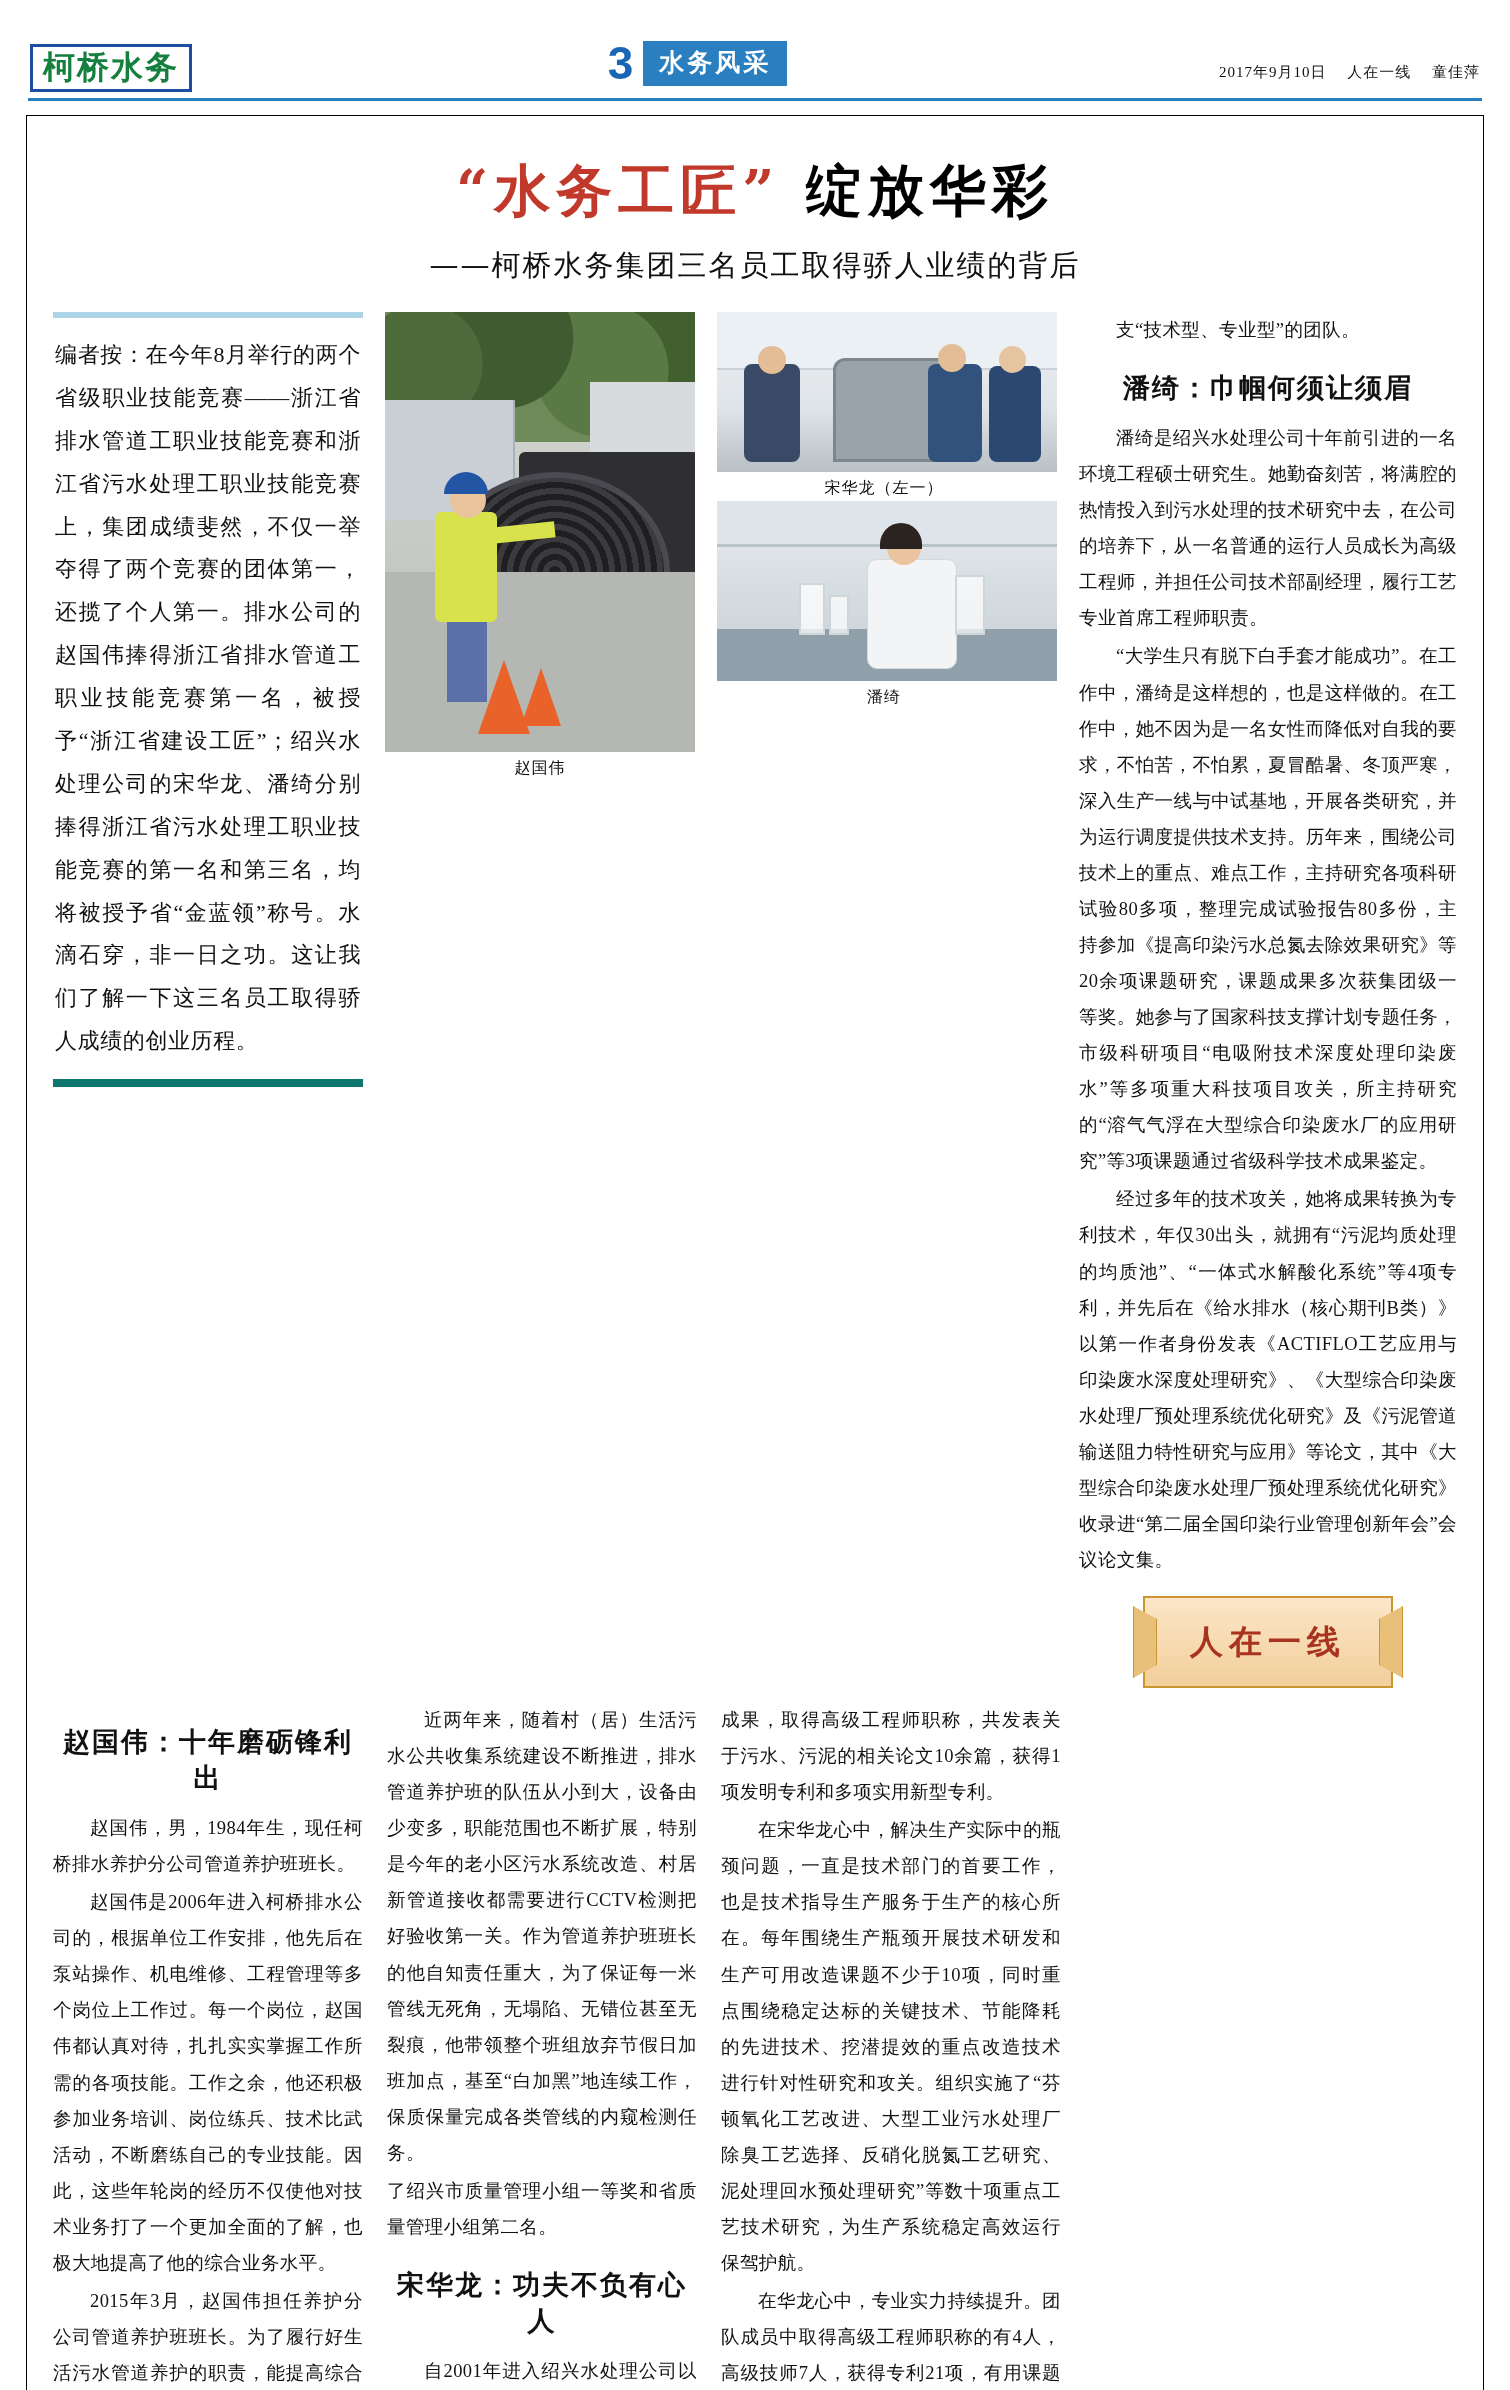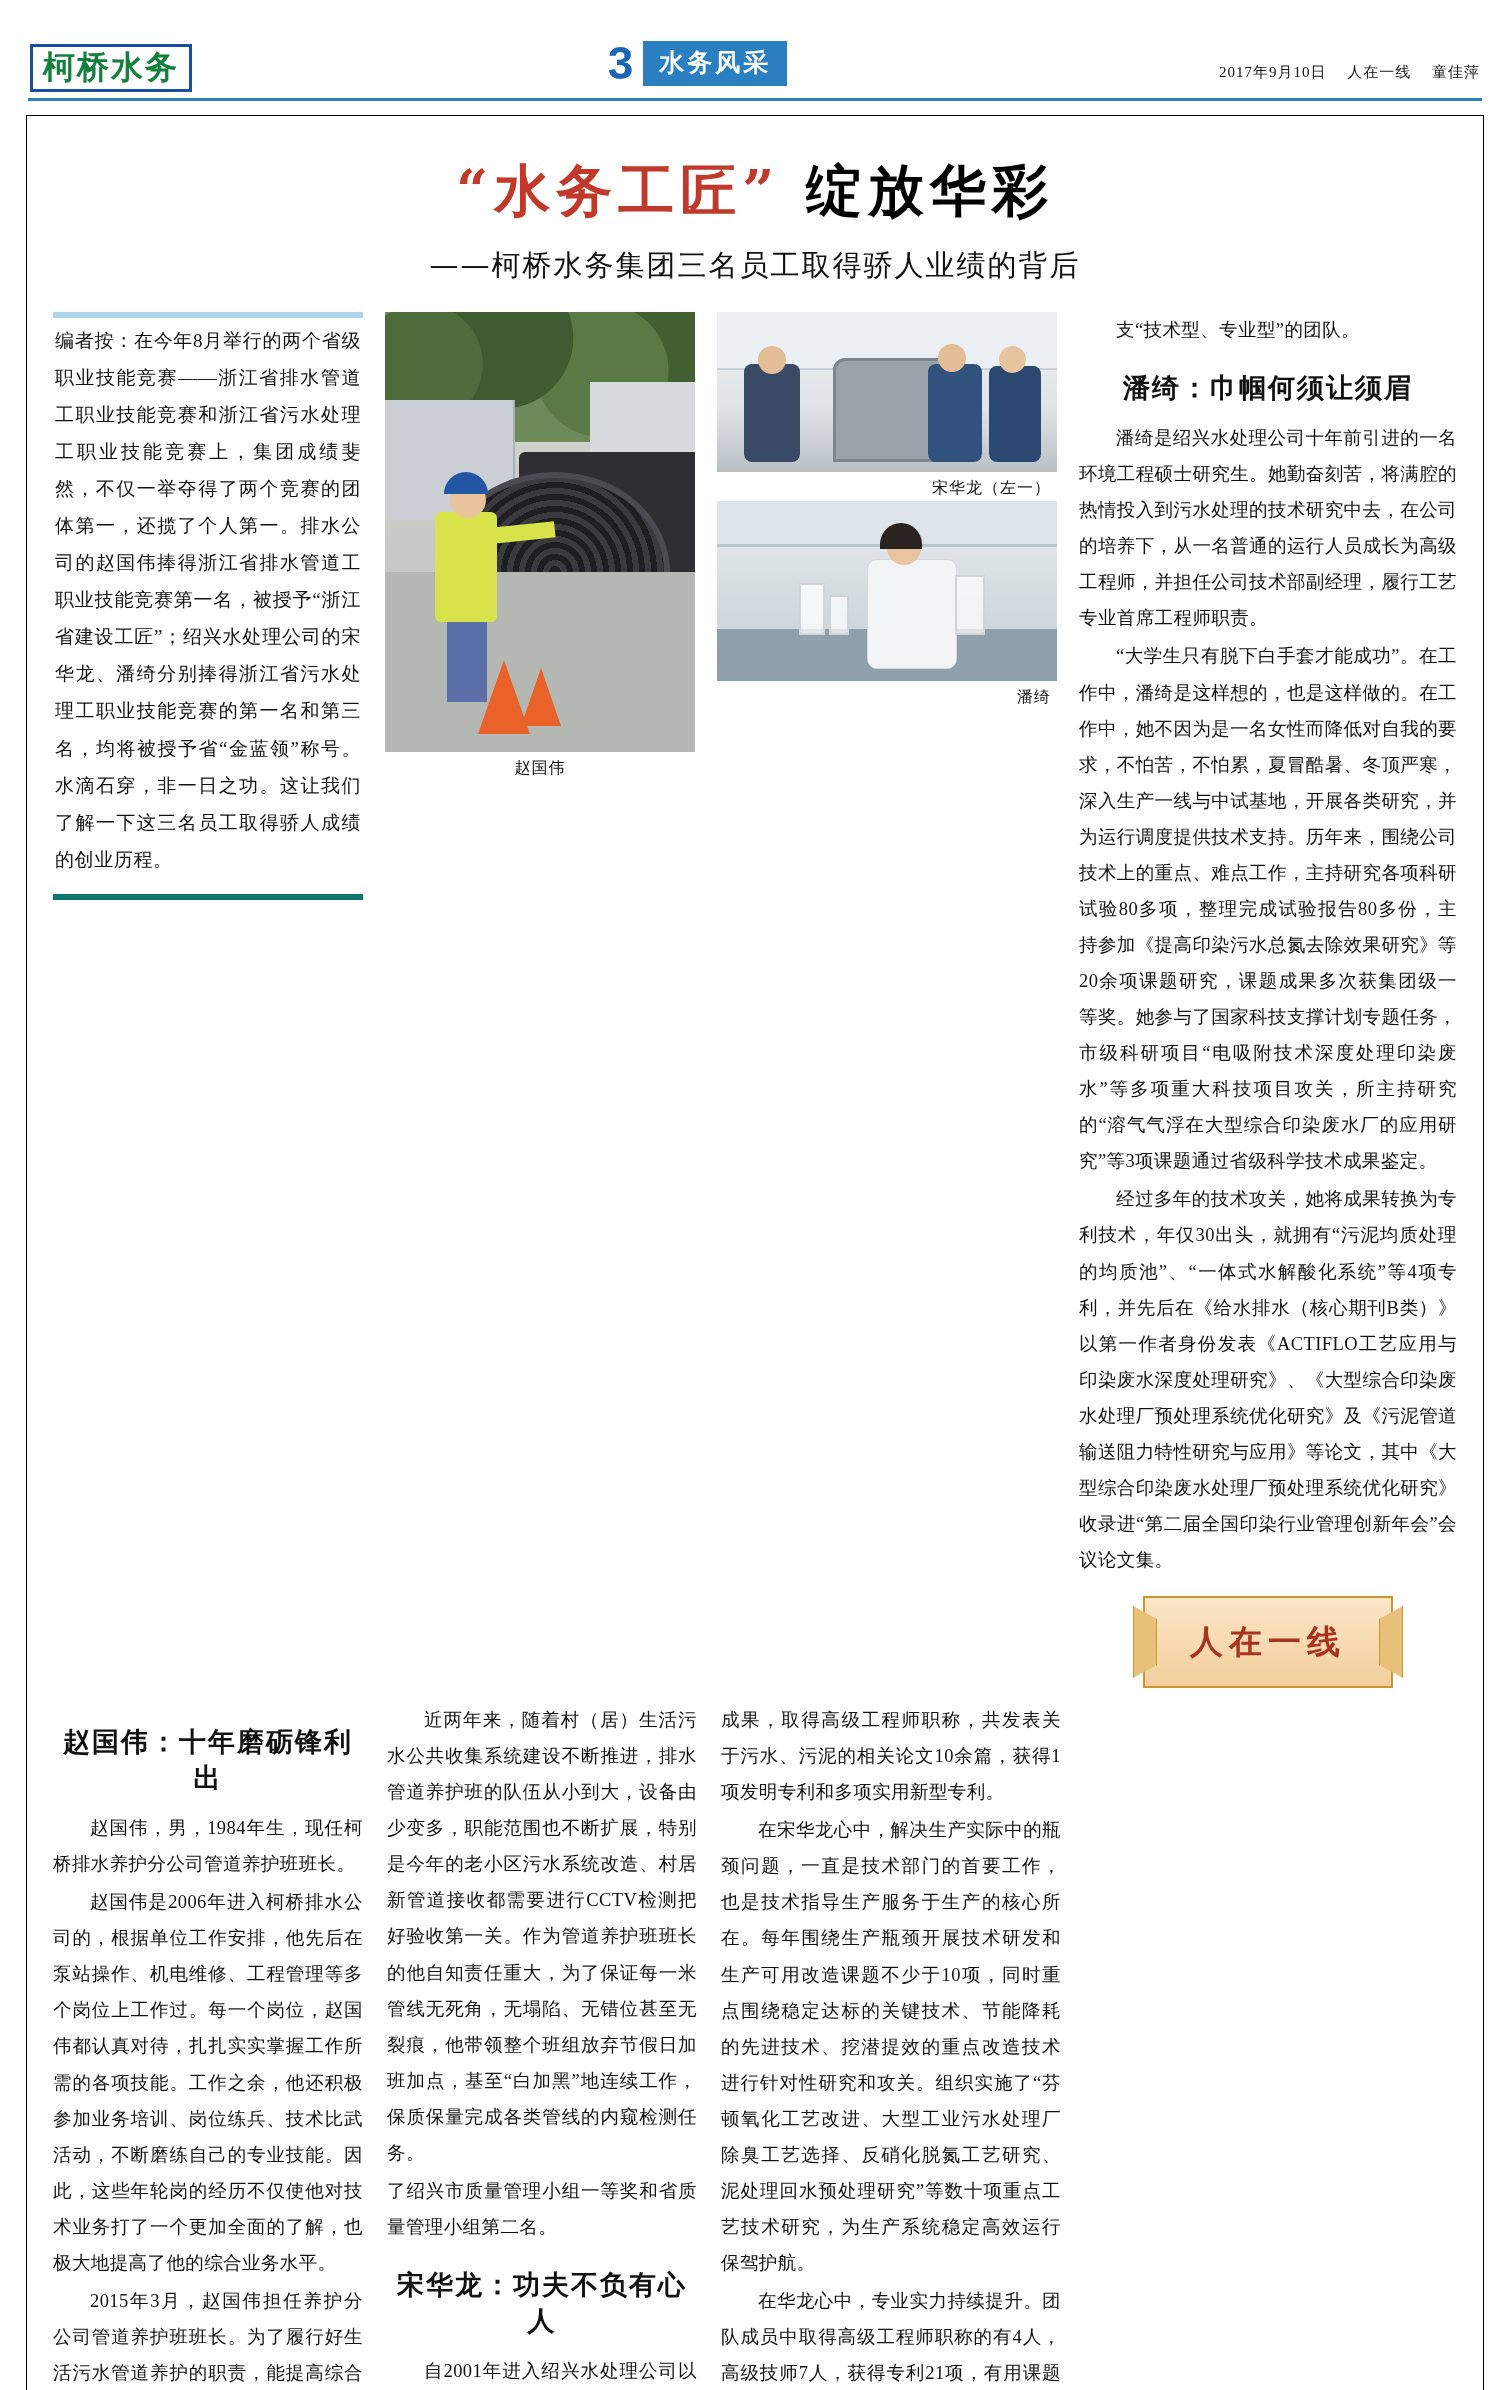--- a/index.html
+++ b/index.html
@@ -107,42 +107,42 @@
     display: flex;
     gap: 22px;
   }
   .col-editor { width: 310px; }
   .col-photo1 { width: 310px; }
   .col-photo2 { width: 340px; }
   .col-text   { flex: 1; }
 
   .editor-note {
     border-top: 6px solid #aed4e8;
-    border-bottom: 6px solid #0f766e;
-    padding: 4px 2px 16px 2px;
-    font-size: 19px;
+    border-bottom: 8px solid #0f766e;
+    padding: 16px 2px 16px 2px;
+    font-size: 22px;
     line-height: 1.95;
     text-align: justify;
     letter-spacing: 0.6px;
   }
 
   .photo {
     width: 100%;
     display: block;
     position: relative;
     overflow: hidden;
     background: #d9d9d9;
   }
   .caption {
     text-align: center;
     font-size: 16px;
     padding: 6px 0 2px 0;
     letter-spacing: 1px;
   }
-  .caption.right { text-align: right; padding-right: 6px; }
+  .caption.right { text-align: center; padding-right: 6px; }
 
   .sub-title {
     font-family: "DejaVu Serif", serif;
     font-weight: bold;
     font-size: 27px;
     letter-spacing: 2px;
     margin: 22px 0 14px 0;
   }
   .body-text {
     font-size: 18.5px;

